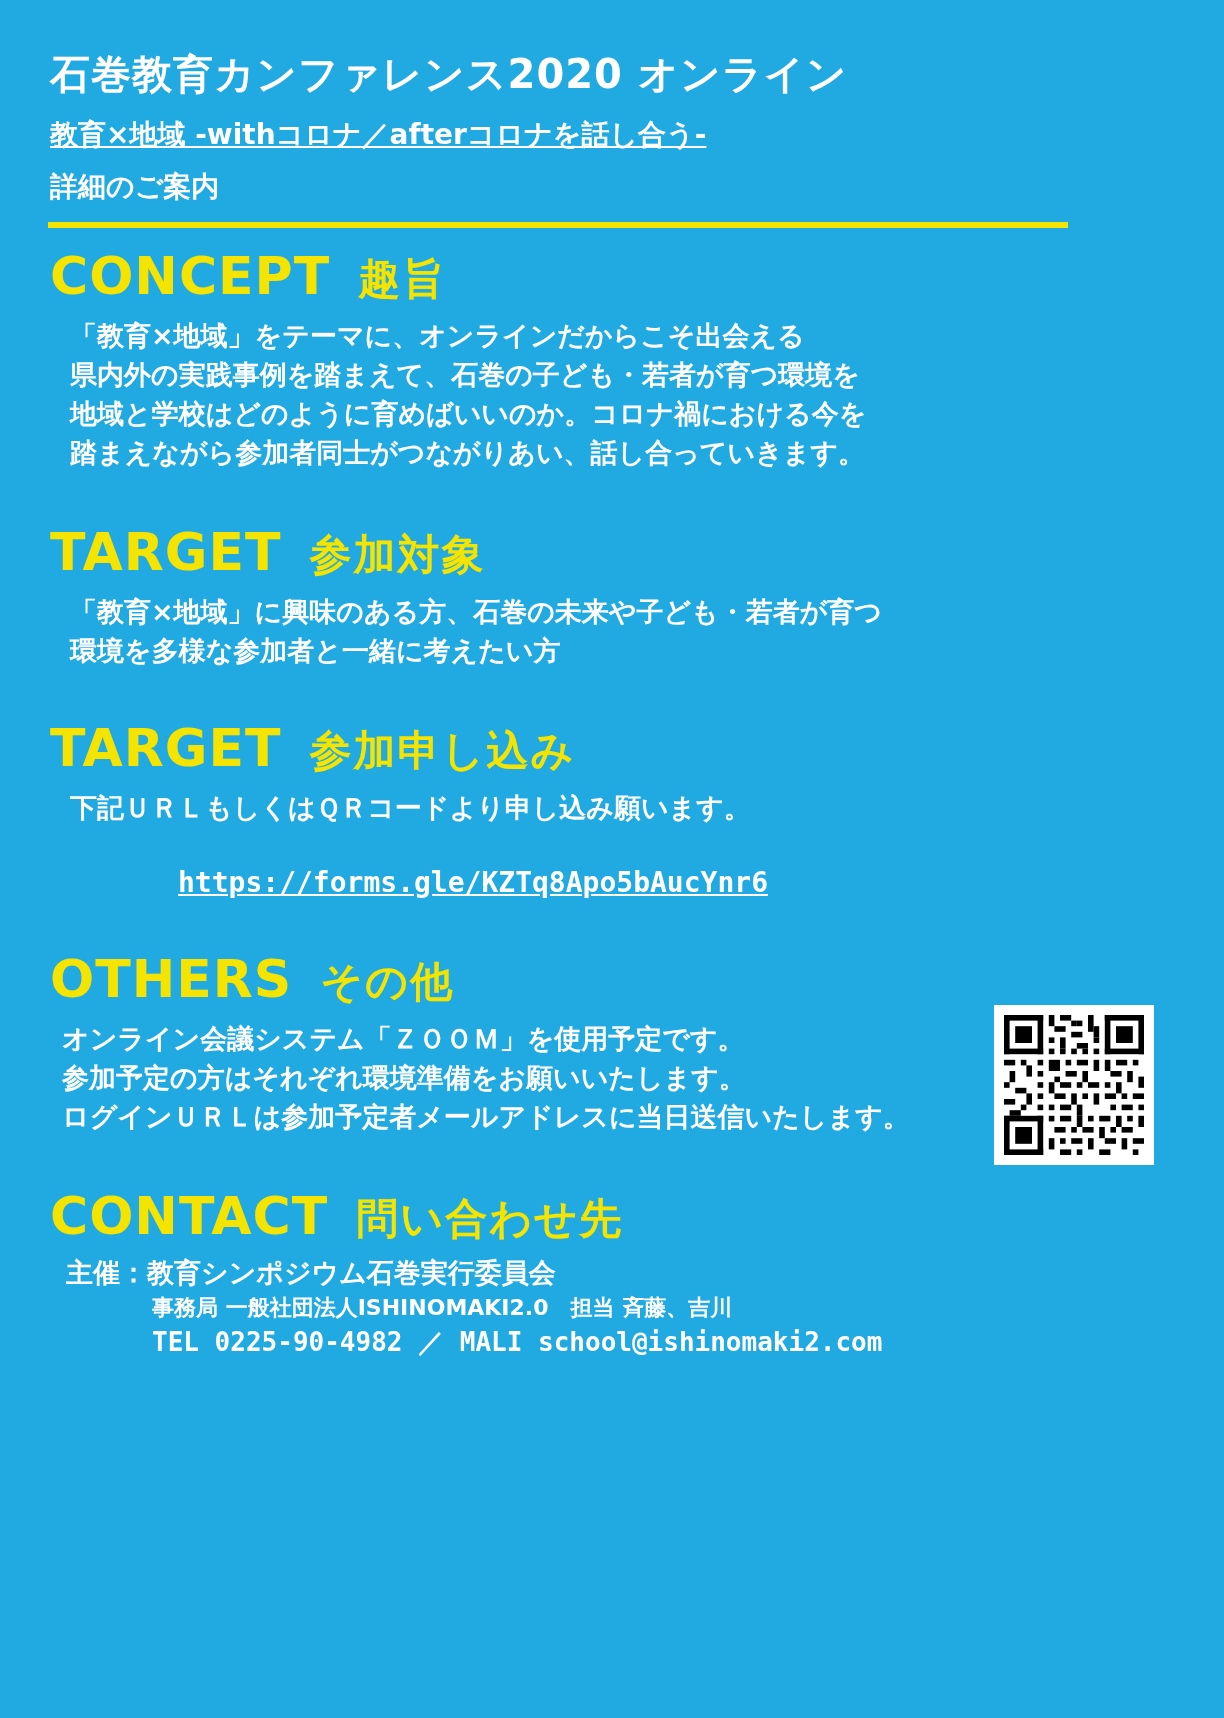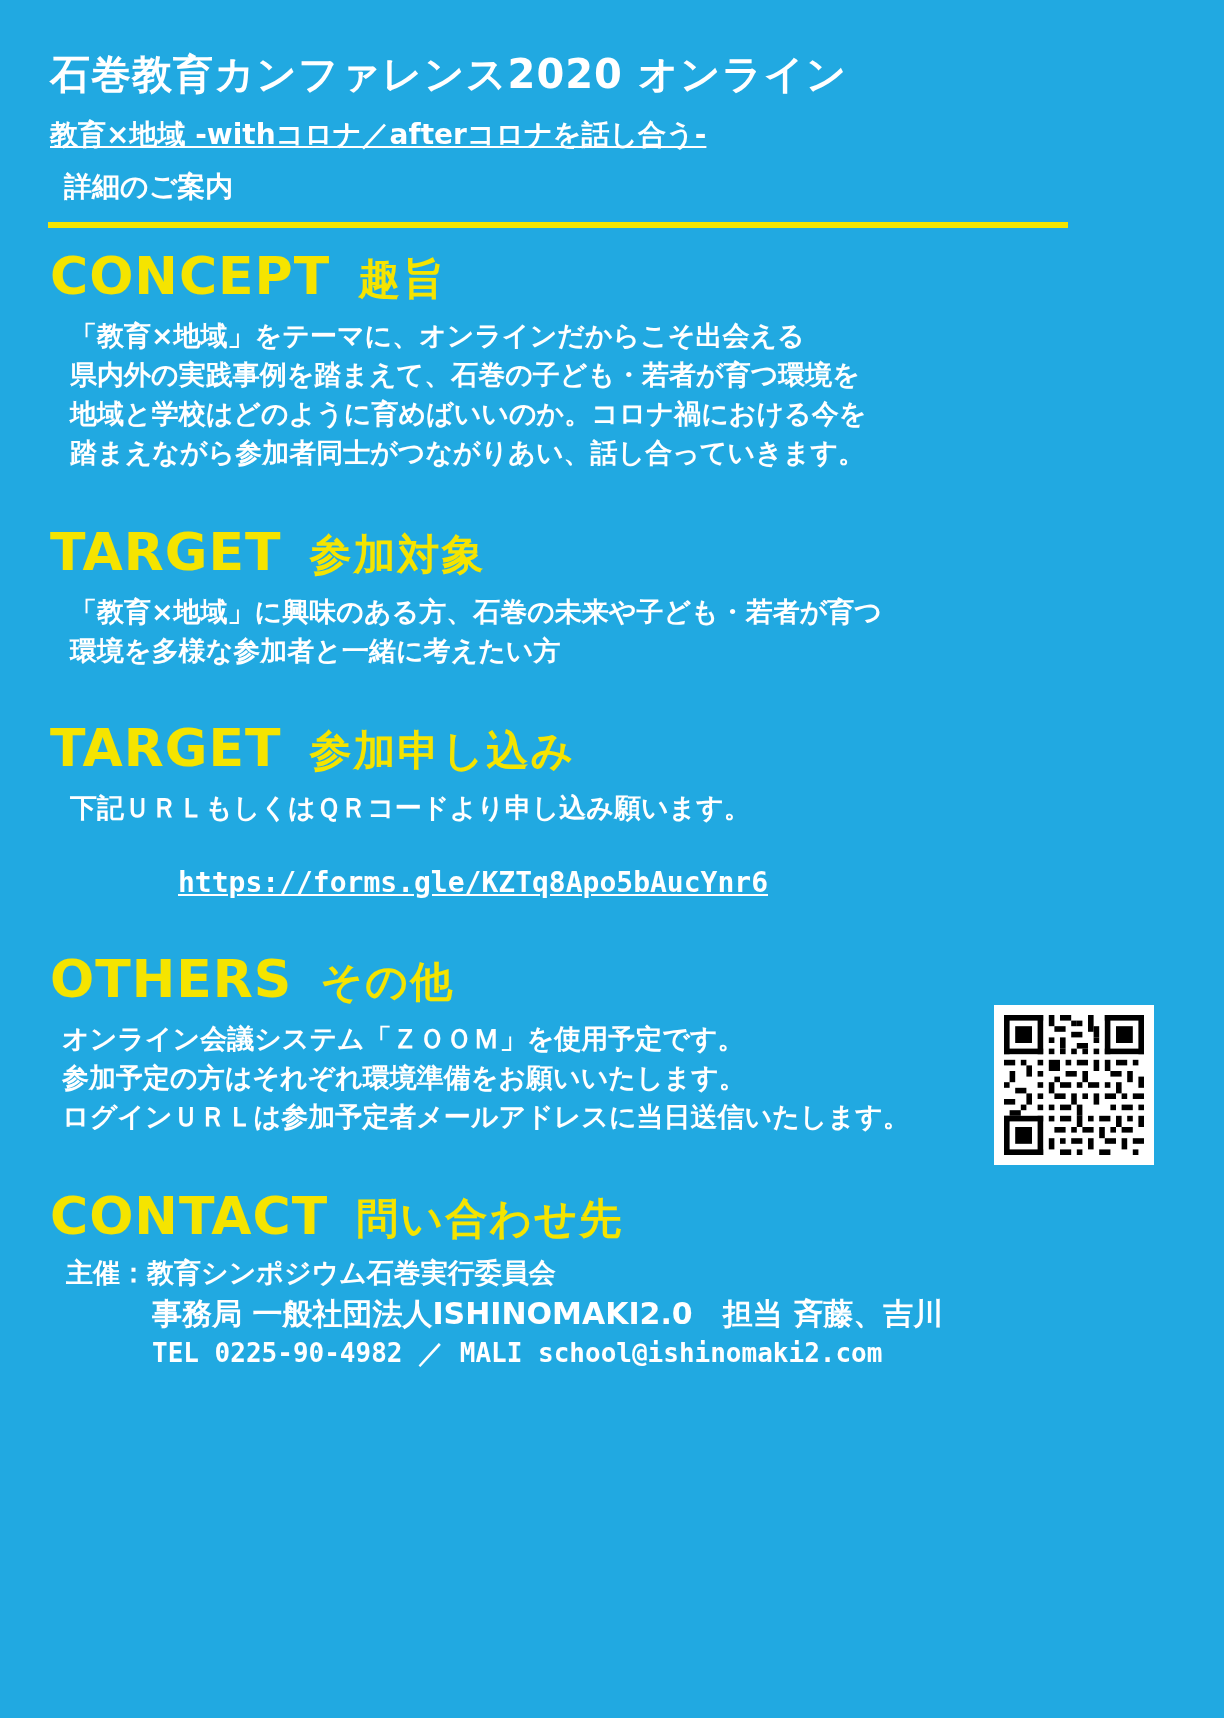--- a/index.html
+++ b/index.html
@@ -36,21 +36,21 @@
     letter-spacing: 0px;
     line-height: 1.35;
     margin: 18px 0 0 2px;
     text-decoration: underline;
   }
   .subtitle2 {
     color: #ffffff;
     font-size: 28px;
     font-weight: bold;
     line-height: 1.35;
-    margin: 14px 0 0 16px;
+    margin: 14px 0 0 2px;
   }
   .rule {
     margin: 16px 0 0 0;
     height: 6px;
     background: #f5e400;
     width: 1020px;
   }
   
   .section {
     margin-top: 22px;
@@ -121,21 +121,21 @@
   .contact-block {
     color: #ffffff;
     font-weight: bold;
     margin: 12px 0 0 18px;
   }
   .contact-l1 {
     font-size: 27px;
     line-height: 1.4;
   }
   .contact-l2 {
-    font-size: 30px;
+    font-size: 22px;
     line-height: 1.45;
     margin-left: 86px;
   }
   .contact-l3 {
     font-size: 26px;
     line-height: 1.45;
     margin-left: 86px;
     font-family: "DejaVu Sans Mono", monospace;
     letter-spacing: 0px;
   }

